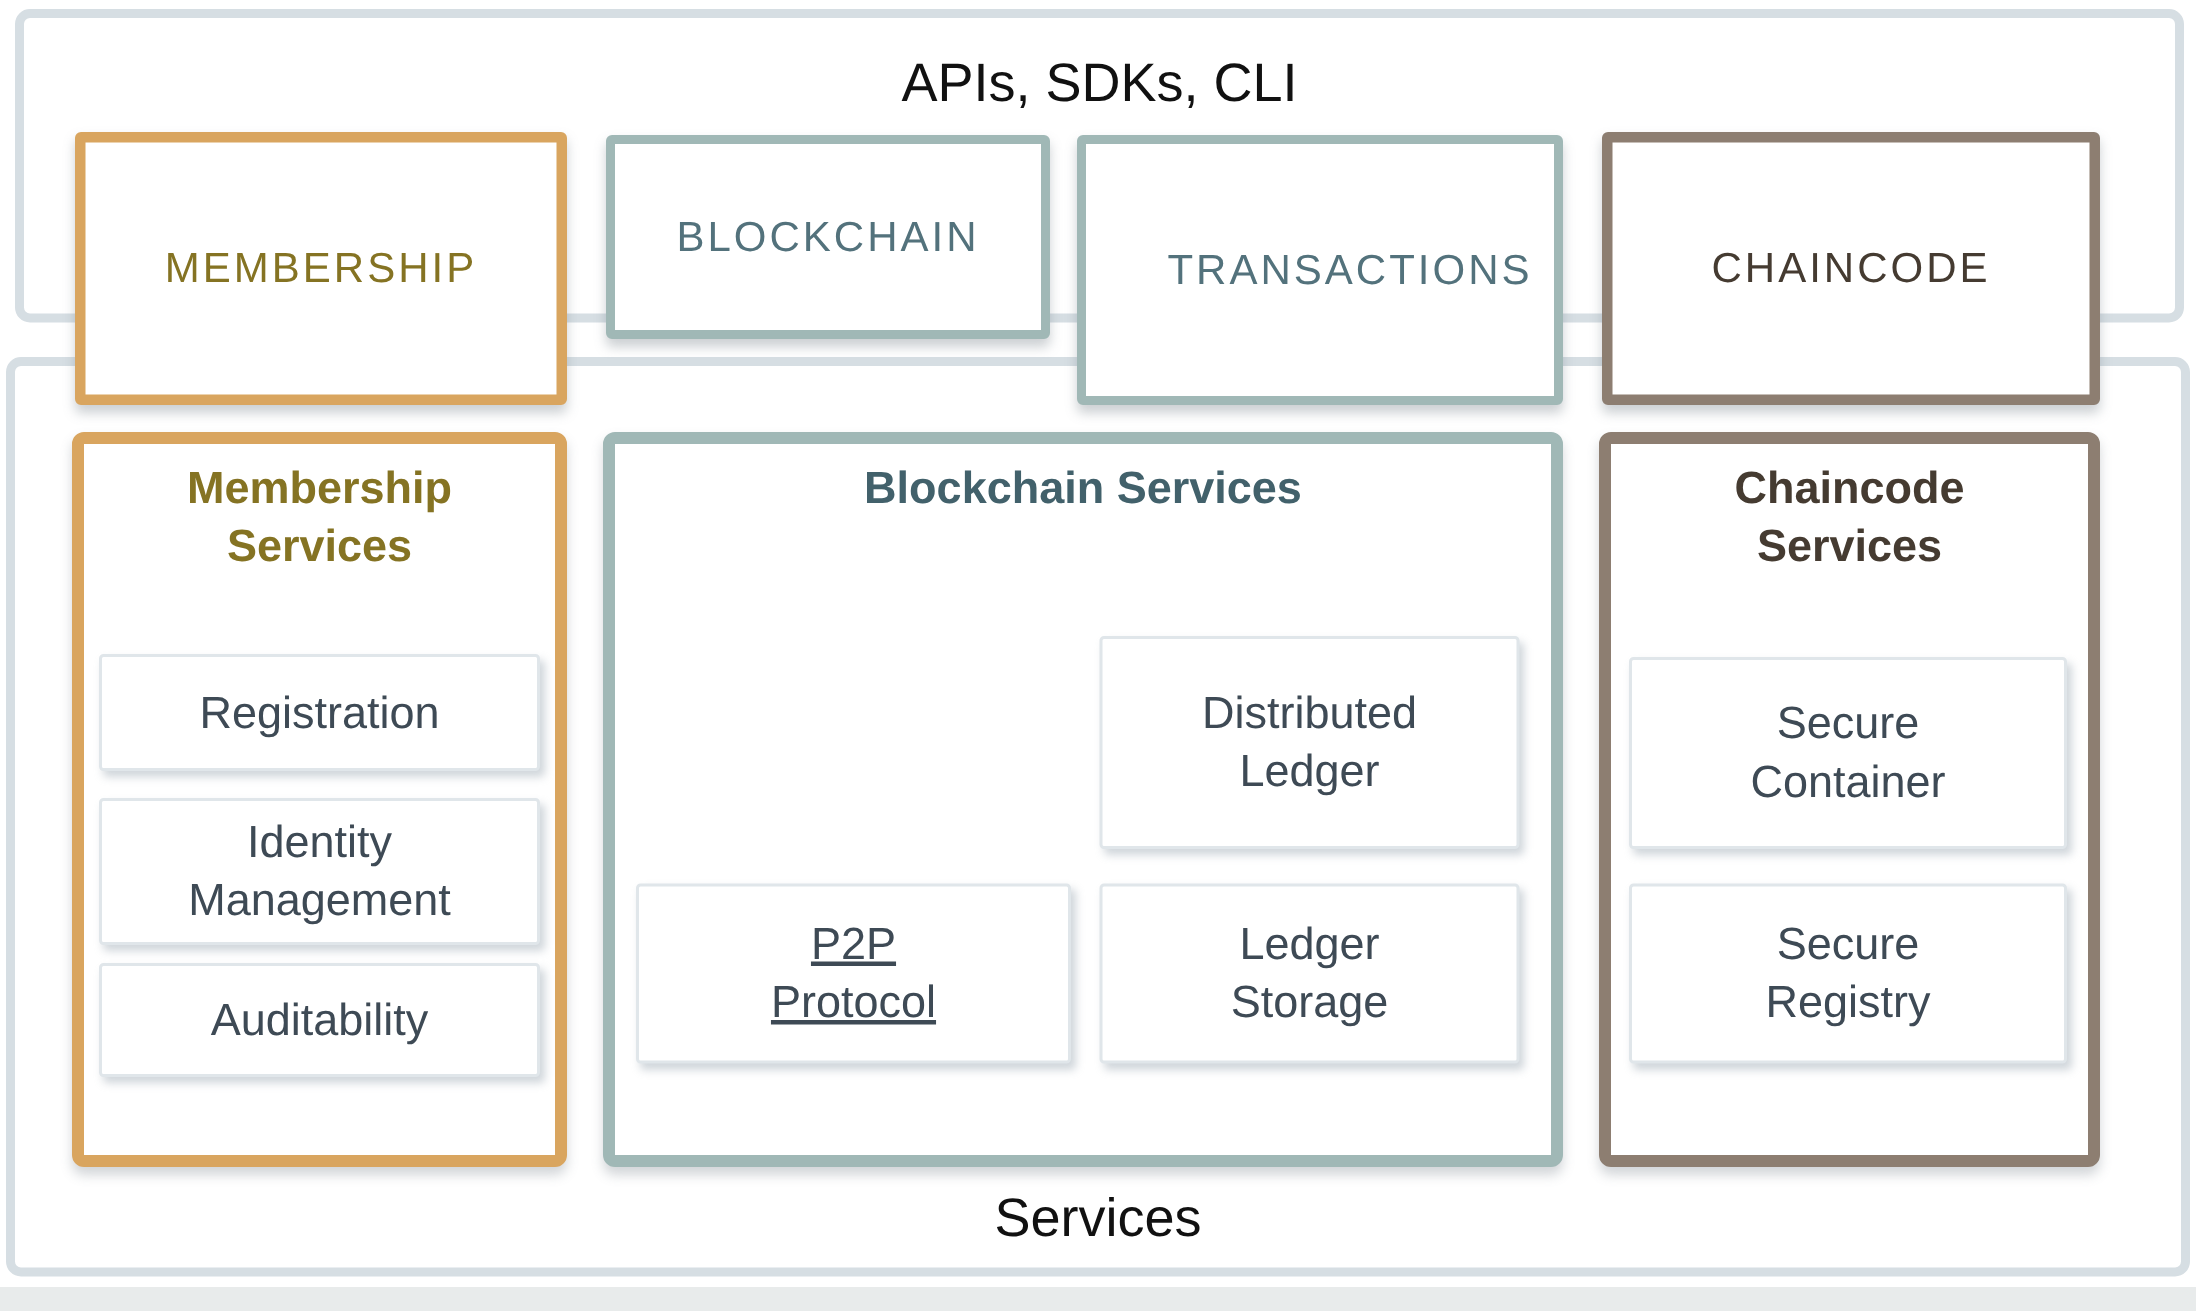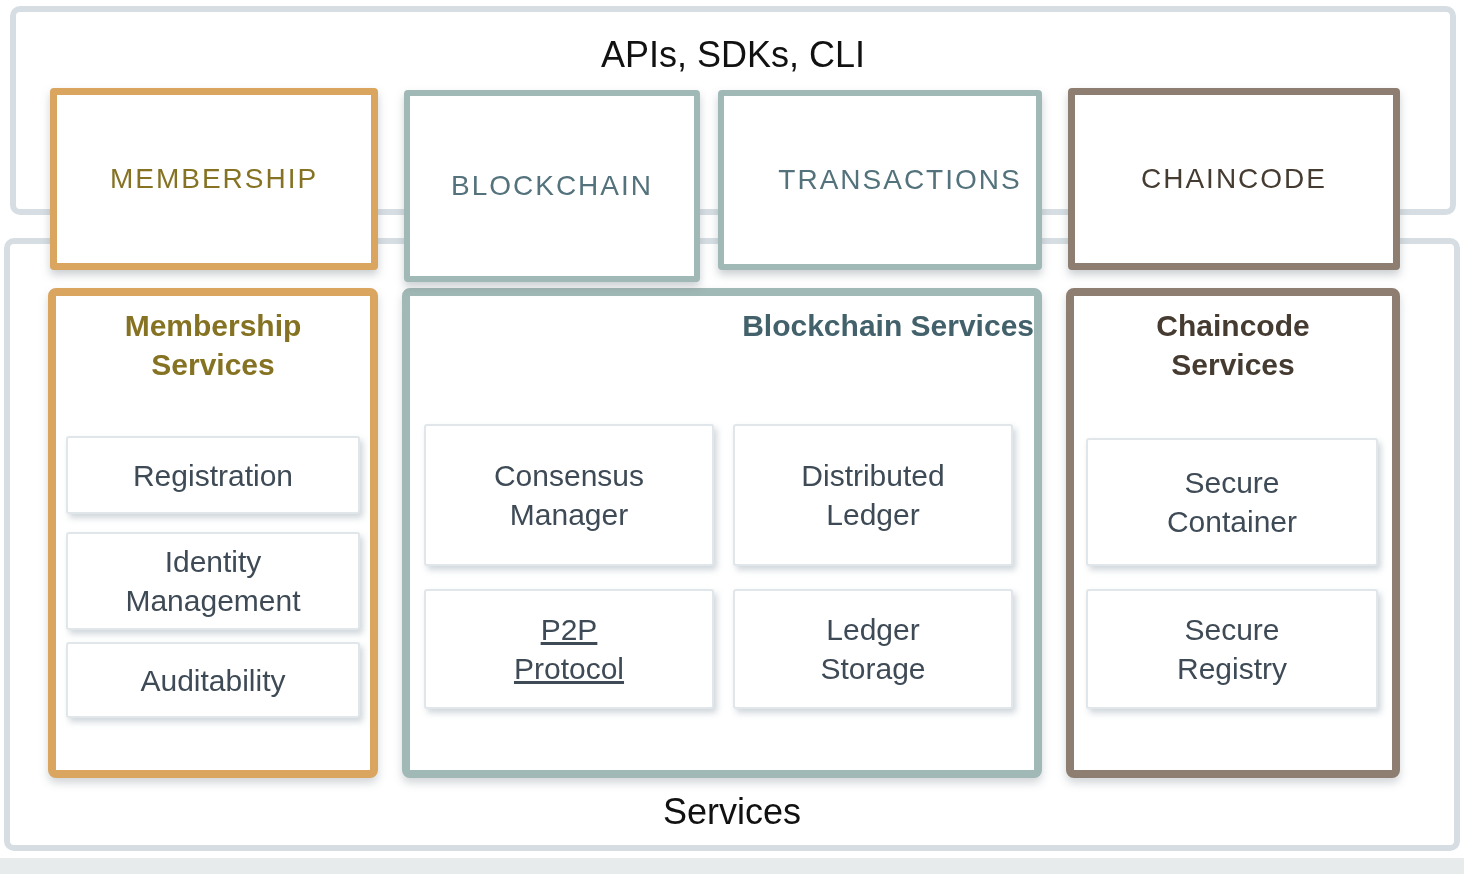--- a/index.html
+++ b/index.html
@@ -19,38 +19,38 @@
 
   .bottom-strip { position:absolute; left:0; top:858px; width:1464px; height:16px; background:#e8ebeb; z-index:0; }
 
   
   .iface {
     position:absolute; background:#ffffff; display:flex; align-items:center; justify-content:center;
     font-size:28px; letter-spacing:2px; border-radius:4px; z-index:25;
     box-shadow:0 5px 8px rgba(110,120,130,0.35);
   }
   #iface-membership   { left:50px;   top:88px; width:328px; height:182px; border:7px solid var(--membership-accent,#d9a55f); color:var(--membership-heading,#857323); }
-  #iface-blockchain   { left:404px;  top:90px; width:296px; height:192px; border:6px solid var(--blockchain-accent,#a0b8b6); color:var(--blockchain-label,#53727c); }
+  #iface-blockchain   { left:404px;  top:90px; width:296px; height:136px; border:6px solid var(--blockchain-accent,#a0b8b6); color:var(--blockchain-label,#53727c); }
   #iface-transactions { left:718px;  top:90px; width:324px; height:180px; border:6px solid var(--blockchain-accent,#a0b8b6); color:var(--blockchain-label,#53727c);padding-left:40px; }
   #iface-chaincode    { left:1068px; top:88px; width:332px; height:182px; border:7px solid var(--chaincode-accent,#8d7e71); color:var(--chaincode-heading,#453b31); }
 
   
   .group {
     position:absolute; top:288px; height:490px; background:#ffffff; border-radius:8px; z-index:10;
     box-shadow:0 5px 8px rgba(110,120,130,0.3);
   }
   #group-membership { left:48px;   width:330px; border:8px solid var(--membership-accent,#d9a55f); }
   #group-blockchain { left:402px;  width:640px; border:8px solid var(--blockchain-accent,#a0b8b6); }
   #group-chaincode  { left:1066px; width:334px; border:8px solid var(--chaincode-accent,#8d7e71); }
   .group-title {
     position:absolute; left:0; right:0; top:10px; text-align:center;
     font-weight:bold; font-size:30px; line-height:1.3; white-space:pre-line;
   }
   #group-membership .group-title { color:var(--membership-heading,#857323); }
-  #group-blockchain .group-title { color:var(--blockchain-heading,#42616b);text-align:right; }
+  #group-blockchain .group-title { color:var(--blockchain-heading,#42616b); }
   #group-chaincode  .group-title { color:var(--chaincode-heading,#453b31); }
 
   
   .node {
     position:absolute; background:#ffffff; border:2px solid #e0e6ea; border-radius:3px;
     box-shadow:3px 4px 6px rgba(150,163,175,0.45);
     display:flex; align-items:center; justify-content:center; text-align:center;
     font-size:30px; line-height:1.3; color:var(--node-text,#3e4a55); white-space:pre-line; z-index:15;margin-top:46px;
   }
   #node-registration        { left:66px;   top:390px; width:294px; height:78px; }
@@ -110,22 +110,20 @@
   <div class="group" id="group-chaincode">
     <div class="group-title">Chaincode
 Services</div>
   </div>
 
   <div class="node" id="node-registration">Registration</div>
   <div class="node" id="node-auditability">Auditability</div>
   <div class="node" id="node-identity-management">Identity
 Management</div>
 
-  <div class="node" id="node-consensus-manager">Consensus
-Manager</div>
   <div class="node" id="node-distributed-ledger">Distributed
 Ledger</div>
   <div class="node" id="node-p2p-protocol">P2P
 Protocol</div>
   <div class="node" id="node-ledger-storage">Ledger
 Storage</div>
 
   <div class="node" id="node-secure-container">Secure
 Container</div>
   <div class="node" id="node-secure-registry">Secure

